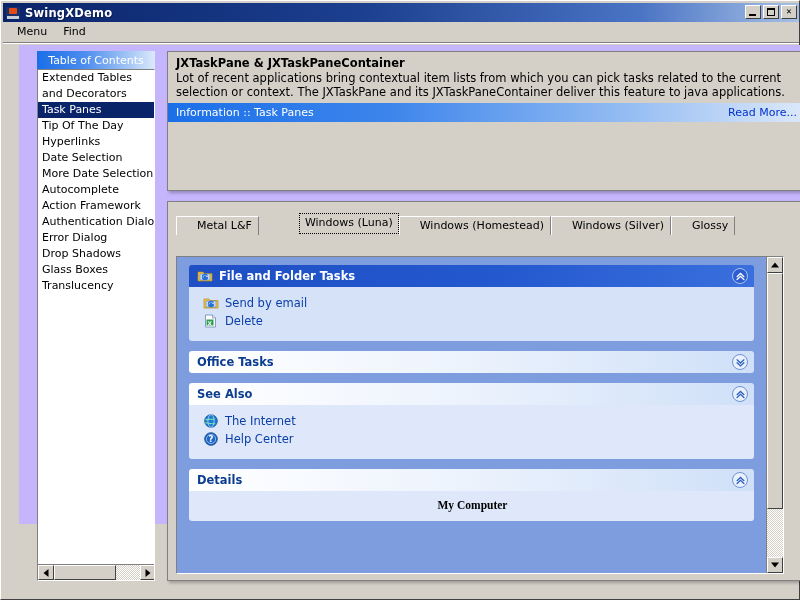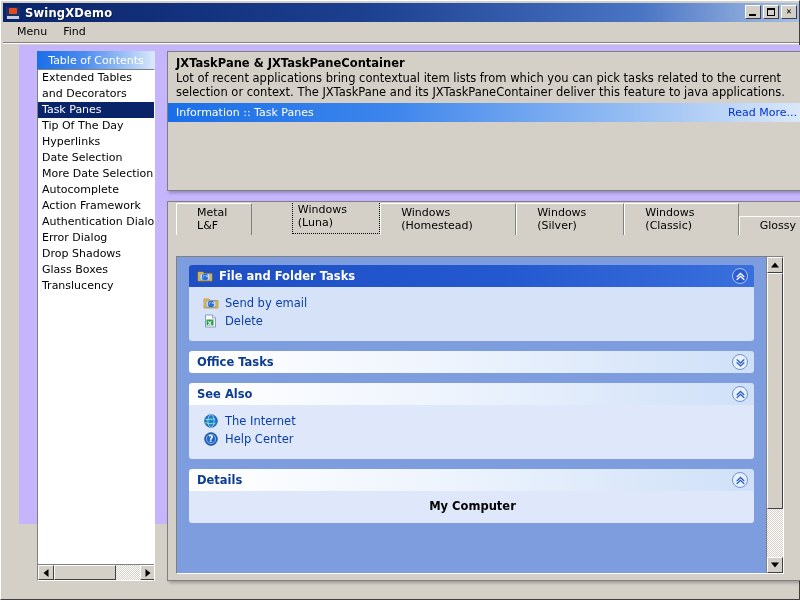--- a/index.html
+++ b/index.html
@@ -359,21 +359,20 @@
       </div>
     </div>
 
     <div id="demo-panel">
 
       <div id="tabstrip">
         <div class="tab">Metal L&amp;F</div>
         <div class="tab selected">Windows (Luna)</div>
         <div class="tab">Windows (Homestead)</div>
         <div class="tab">Windows (Silver)</div>
-        <div class="tab">Windows (Classic)</div>
         <div class="tab">Glossy</div>
       </div>
 
       <div id="tabcontent">
         <div id="taskpane-container">
 
           <div class="taskpane">
             <div class="tp-header special">
               <span class="tp-icon">
                 <svg width="16" height="16" viewBox="0 0 16 16">
@@ -462,21 +461,21 @@
 
           <div class="taskpane">
             <div class="tp-header normal">
               <span class="tp-title">Details</span>
               <span class="tp-toggle onwhite">
                 <svg class="chev" viewBox="0 0 10 10">
                     <path d="M1.2 5.2L5 1.6l3.8 3.6M1.2 8.4L5 4.8l3.8 3.6" fill="none" stroke="#2a5fc0" stroke-width="1.4" stroke-linecap="round"></path>
                   </svg>
               </span>
             </div>
-            <div class="tp-body white" style="padding-left:12px;">
+            <div class="tp-body white" style="padding-left:12px;font-family:Liberation Serif, serif;">
               <div class="det-title">My Computer</div>
             </div>
           </div>
 
         </div>
 
         <div id="tc-vscroll">
           <div class="vsb-btn">
               <span class="arr arr-u"></span>
             </div>

